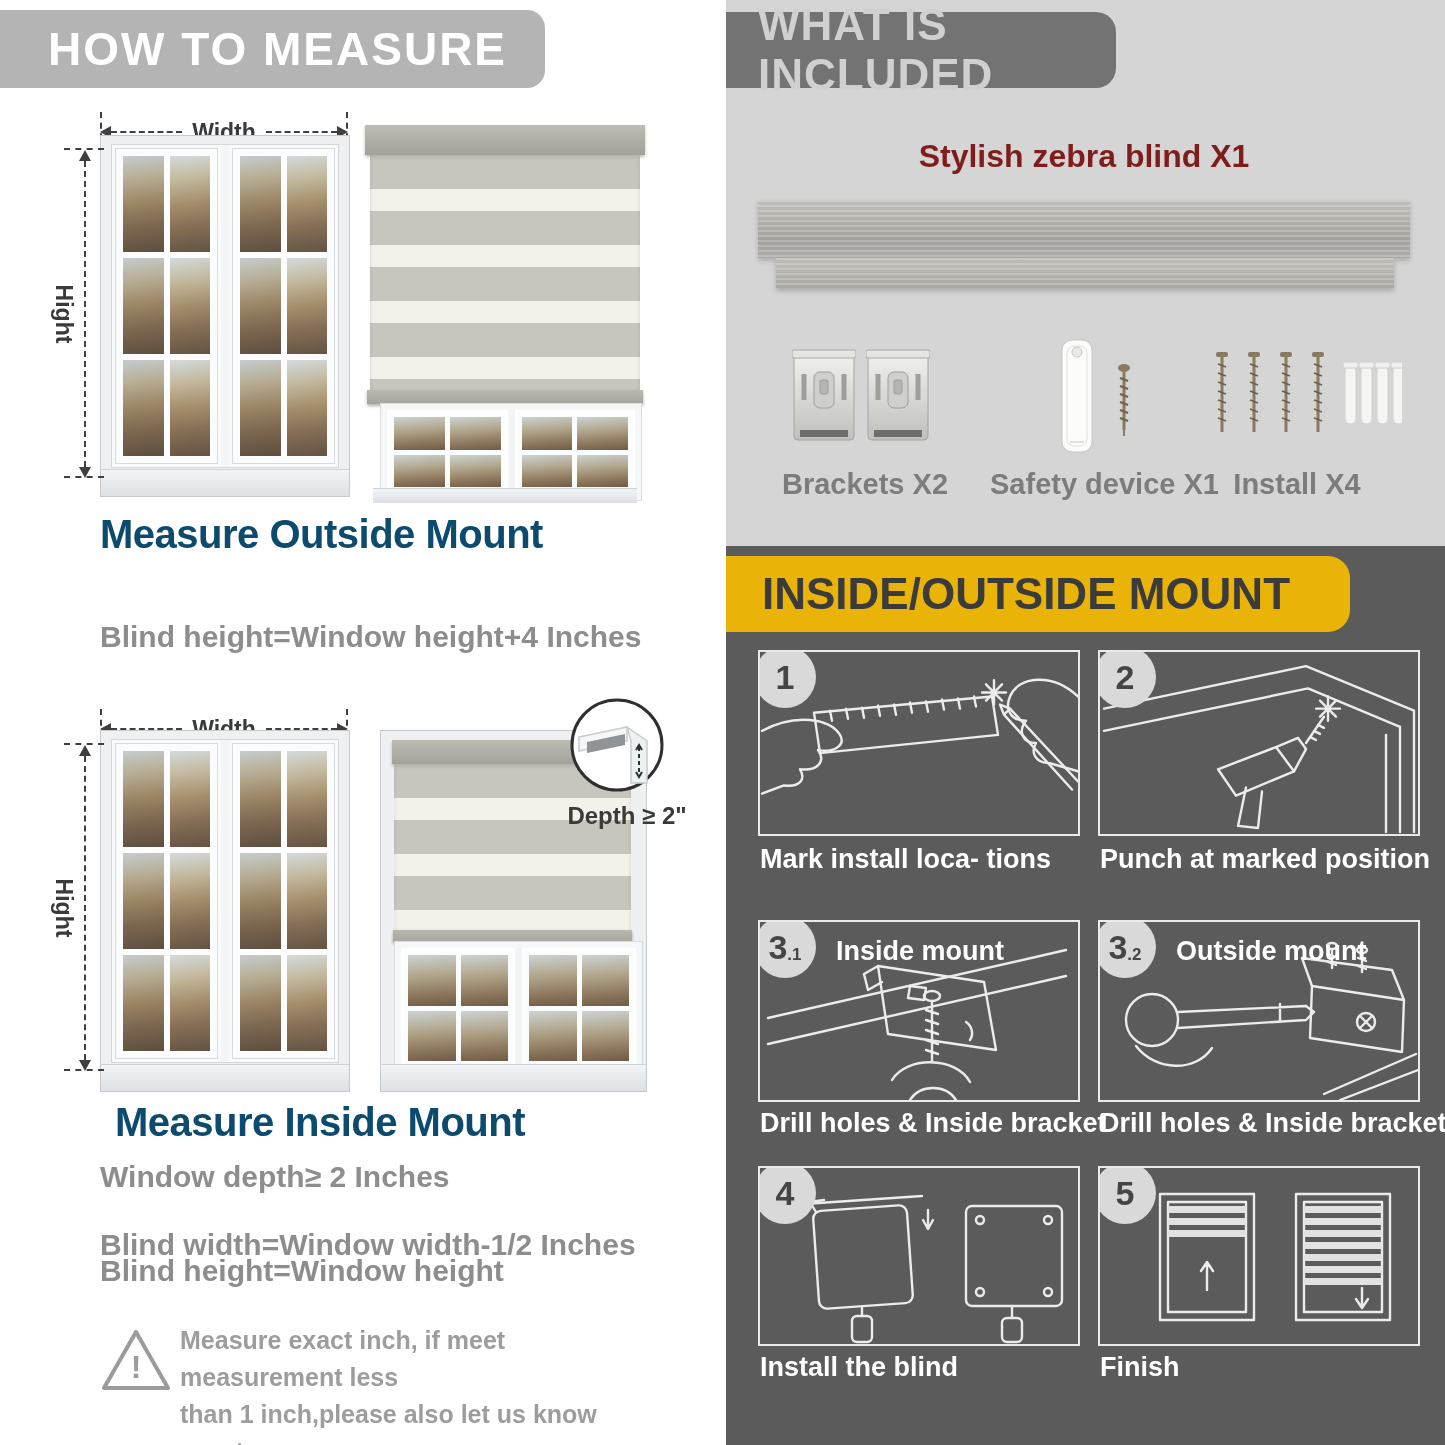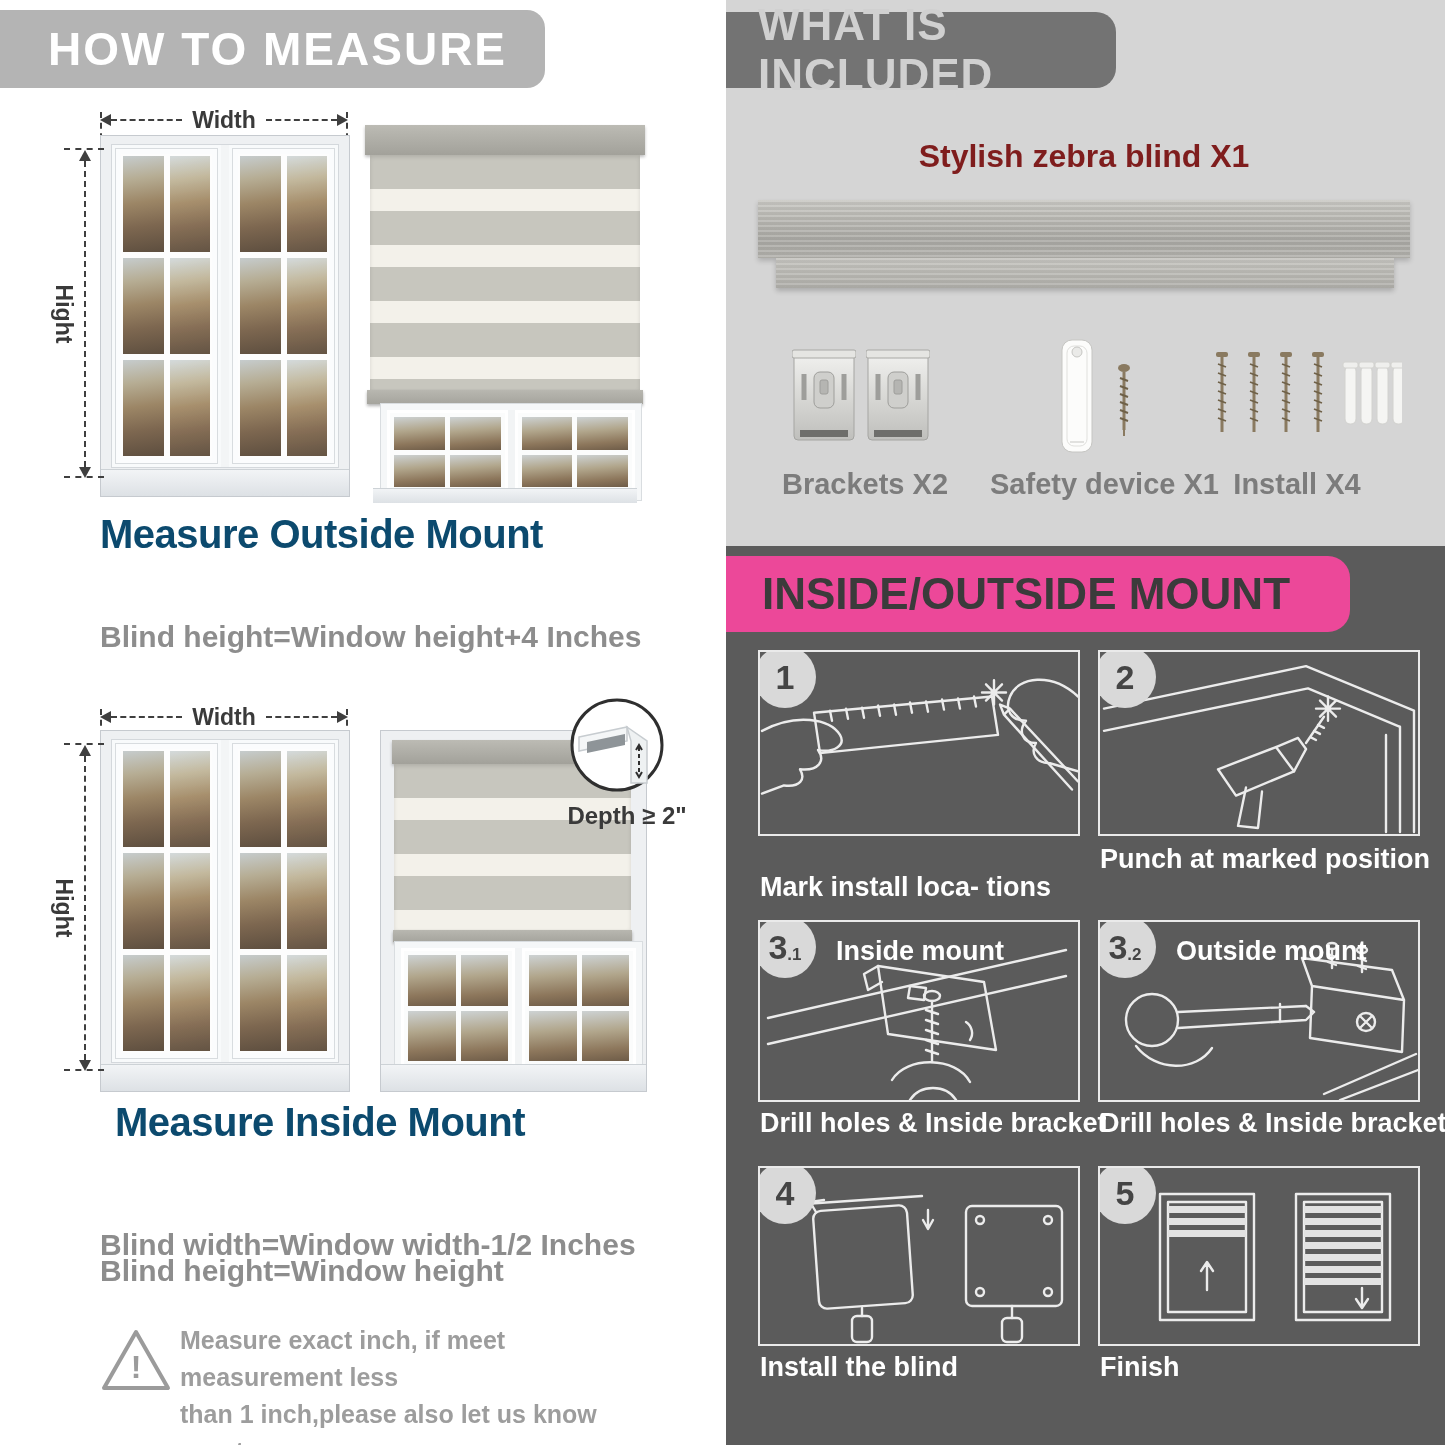--- a/index.html
+++ b/index.html
@@ -7,31 +7,31 @@
         font-family:"Liberation Sans",sans-serif;}
   .abs{position:absolute;}
 
   
   .hdr-left{background:#b4b4b4;border-radius:0 18px 18px 0;color:#fff;font-size:46px;
             font-weight:bold;letter-spacing:2px;display:flex;align-items:center;padding-left:38px;}
   .sec-gray{background:#d5d5d5;}
   .sec-dark{background:#5b5b5b;}
   .hdr-included{background:#737373;border-radius:0 20px 20px 0;color:#d0d0d0;font-size:44px;
             font-weight:bold;letter-spacing:1px;display:flex;align-items:center;padding-left:32px;}
-  .hdr-mount{background:#ec4899;border-radius:0 22px 22px 0;color:#3b3b3b;font-size:44px;
+  .hdr-mount{background:#eab308;border-radius:0 22px 22px 0;color:#3b3b3b;font-size:44px;
             font-weight:bold;display:flex;align-items:center;padding-left:36px;}
 
   
   .title{font-size:40px;font-weight:bold;color:#0c4a6e;letter-spacing:-0.5px;}
   .eq{font-size:30px;font-weight:bold;color:#8d8d8d;}
   .note{font-size:25px;font-weight:bold;color:#9d9d9d;line-height:37px;}
 
   
   .meas{color:#3a3a3a;font-weight:bold;font-size:23px;}
-  .h-meas{display:flex;align-items:center;}
+  .h-meas{display:flex;align-items:center;margin-top:12px;}
   .h-meas .dash{flex:1;border-top:2px dashed #3f3f3f;height:0;}
   .ah-l{width:0;height:0;border-top:6px solid transparent;border-bottom:6px solid transparent;border-right:11px solid #3f3f3f;}
   .ah-r{width:0;height:0;border-top:6px solid transparent;border-bottom:6px solid transparent;border-left:11px solid #3f3f3f;}
   .h-meas .lbl{margin:0 10px;white-space:nowrap;}
   .v-meas{display:flex;flex-direction:column;align-items:center;}
   .v-meas .dash{flex:1;border-left:2px dashed #3f3f3f;width:0;}
   .av-t{width:0;height:0;border-left:6px solid transparent;border-right:6px solid transparent;border-bottom:11px solid #3f3f3f;}
   .av-b{width:0;height:0;border-left:6px solid transparent;border-right:6px solid transparent;border-top:11px solid #3f3f3f;}
   .v-lbl{position:absolute;left:-44px;top:50%;transform:translateY(-50%) rotate(90deg);white-space:nowrap;}
   .tickv{border-left:2px dashed #3f3f3f;width:0;}
@@ -226,20 +226,21 @@
     <circle cx="48" cy="48" r="45" fill="#ffffff" stroke="#2f2f2f" stroke-width="3"></circle>
     <path d="M10,40 L58,30 L58,44 L10,54 Z" fill="#f4f6f7" stroke="#c7ccd0" stroke-width="1.5"></path>
     <path d="M58,30 L78,44 L78,86 L62,86 L62,44 Z" fill="#eef1f2" stroke="#c7ccd0" stroke-width="1.5"></path>
     <path d="M18,45 L56,37 L56,48 L18,56 Z" fill="#8e9498"></path>
     <path d="M70,50 L70,78" stroke="#2f2f2f" stroke-width="2" stroke-dasharray="4 3" fill="none"></path>
     <path d="M67,53 L70,48 L73,53 M67,75 L70,80 L73,75" stroke="#2f2f2f" stroke-width="2" fill="none"></path>
   </svg>
   <div class="abs meas" style="left:552px;top:802px;width:150px;text-align:center;font-size:24px;">Depth ≥ 2"</div>
 
   <div class="abs title" style="left:100px;top:1100px;margin-left:15px;">Measure Inside Mount</div>
+  <div class="abs eq" style="left:100px;top:1160px;">Window depth≥ 2 Inches</div>
   <div class="abs eq" style="left:100px;top:1208px;margin-top:20px;">Blind width=Window width-1/2 Inches</div>
   <div class="abs eq" style="left:100px;top:1254px;">Blind height=Window height</div>
 
   <svg class="abs" style="left:100px;top:1326px;" width="72" height="70" viewBox="0 0 72 70">
     <path d="M36,6 L68,62 L4,62 Z" stroke="#9b9b9b" stroke-width="4" fill="none" stroke-linejoin="round"></path>
     <text x="36" y="52" text-anchor="middle" font-size="32" font-weight="bold" fill="#9b9b9b">!</text>
   </svg>
   <div class="abs note" style="left:180px;top:1322px;width:470px;">
     <div>Measure exact inch, if meet measurement less</div>
     <div>than 1 inch,please also let us know exact</div>
@@ -358,21 +359,21 @@
       <path d="M146,134 L138,172 L158,174 L162,138"></path>
       <path d="M176,94 L198,85 M194,118 L206,96 M198,85 L206,96"></path>
       <path d="M206,90 L224,64 M210,84 l6,3 M214,78 l6,3 M218,72 l6,3"></path>
       <path d="M220,48 L236,64 M236,48 L220,64 M228,44 L228,68 M216,56 L240,56"></path>
     </svg>
     <div class="badge">
       <span>2</span>
         <span class="sub"></span>
     </div>
   </div>
-  <div class="abs pcap" style="left:760px;top:872px;">Mark install loca- tions</div>
+  <div class="abs pcap" style="left:760px;top:844px;">Mark install loca- tions</div>
   <div class="abs pcap" style="left:1100px;top:844px;">Punch at  marked position</div>
 
   <div class="abs panel" style="left:758px;top:920px;width:318px;height:178px;">
     <svg class="art" viewBox="0 0 318 178" preserveAspectRatio="none">
       <path d="M8,96 L306,28 M8,122 L306,54"></path>
       <path d="M118,44 L224,60 L236,128 L128,112 Z"></path>
       <path d="M118,44 L104,52 L108,68 L122,60"></path>
       <path d="M150,64 l16,2 l-2,12 l-16,-2 Z"></path>
       <path d="M206,100 C212,104 214,112 210,118"></path>
       <ellipse cx="172" cy="74" rx="8" ry="5"></ellipse>

